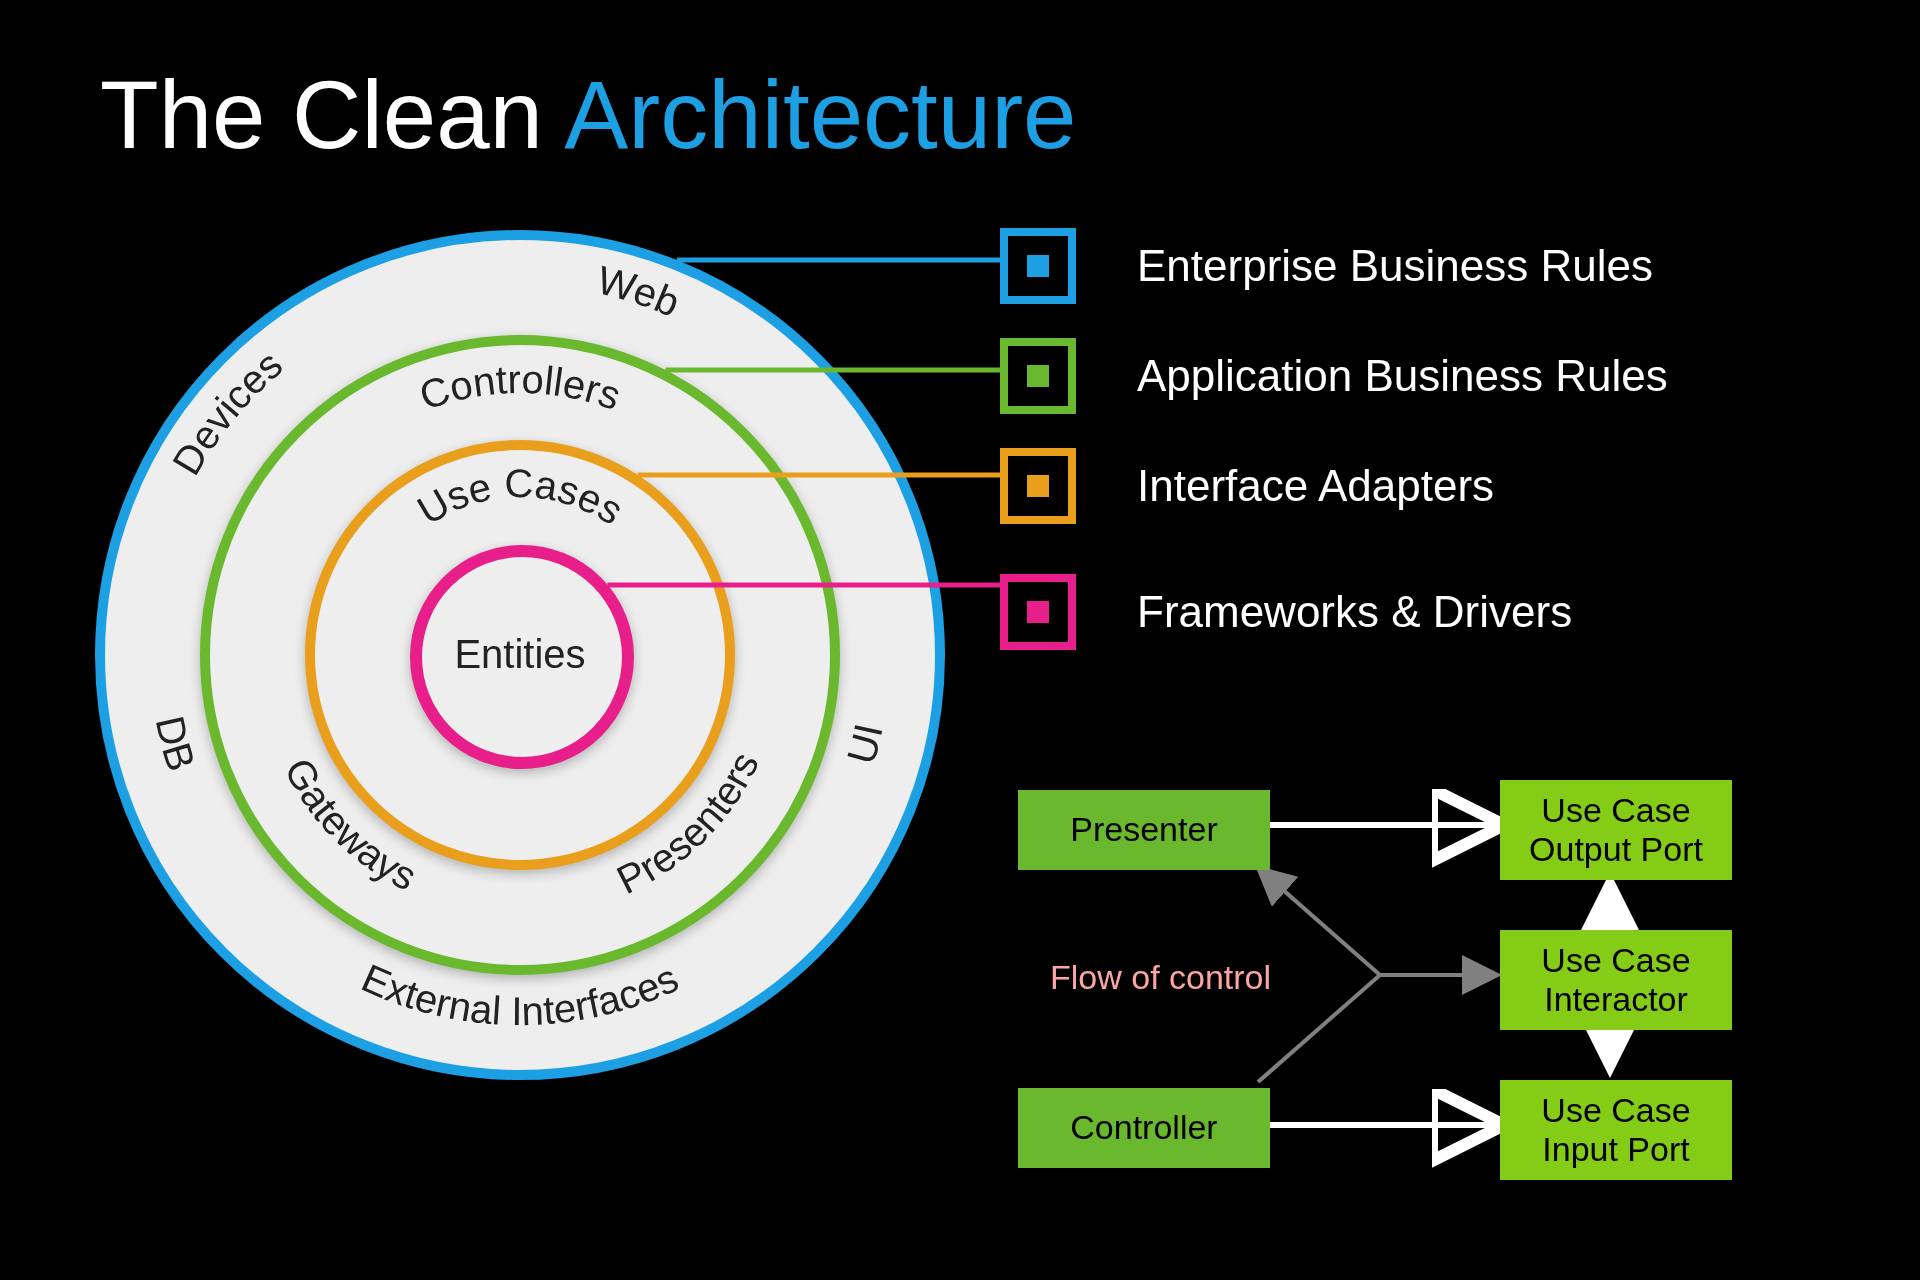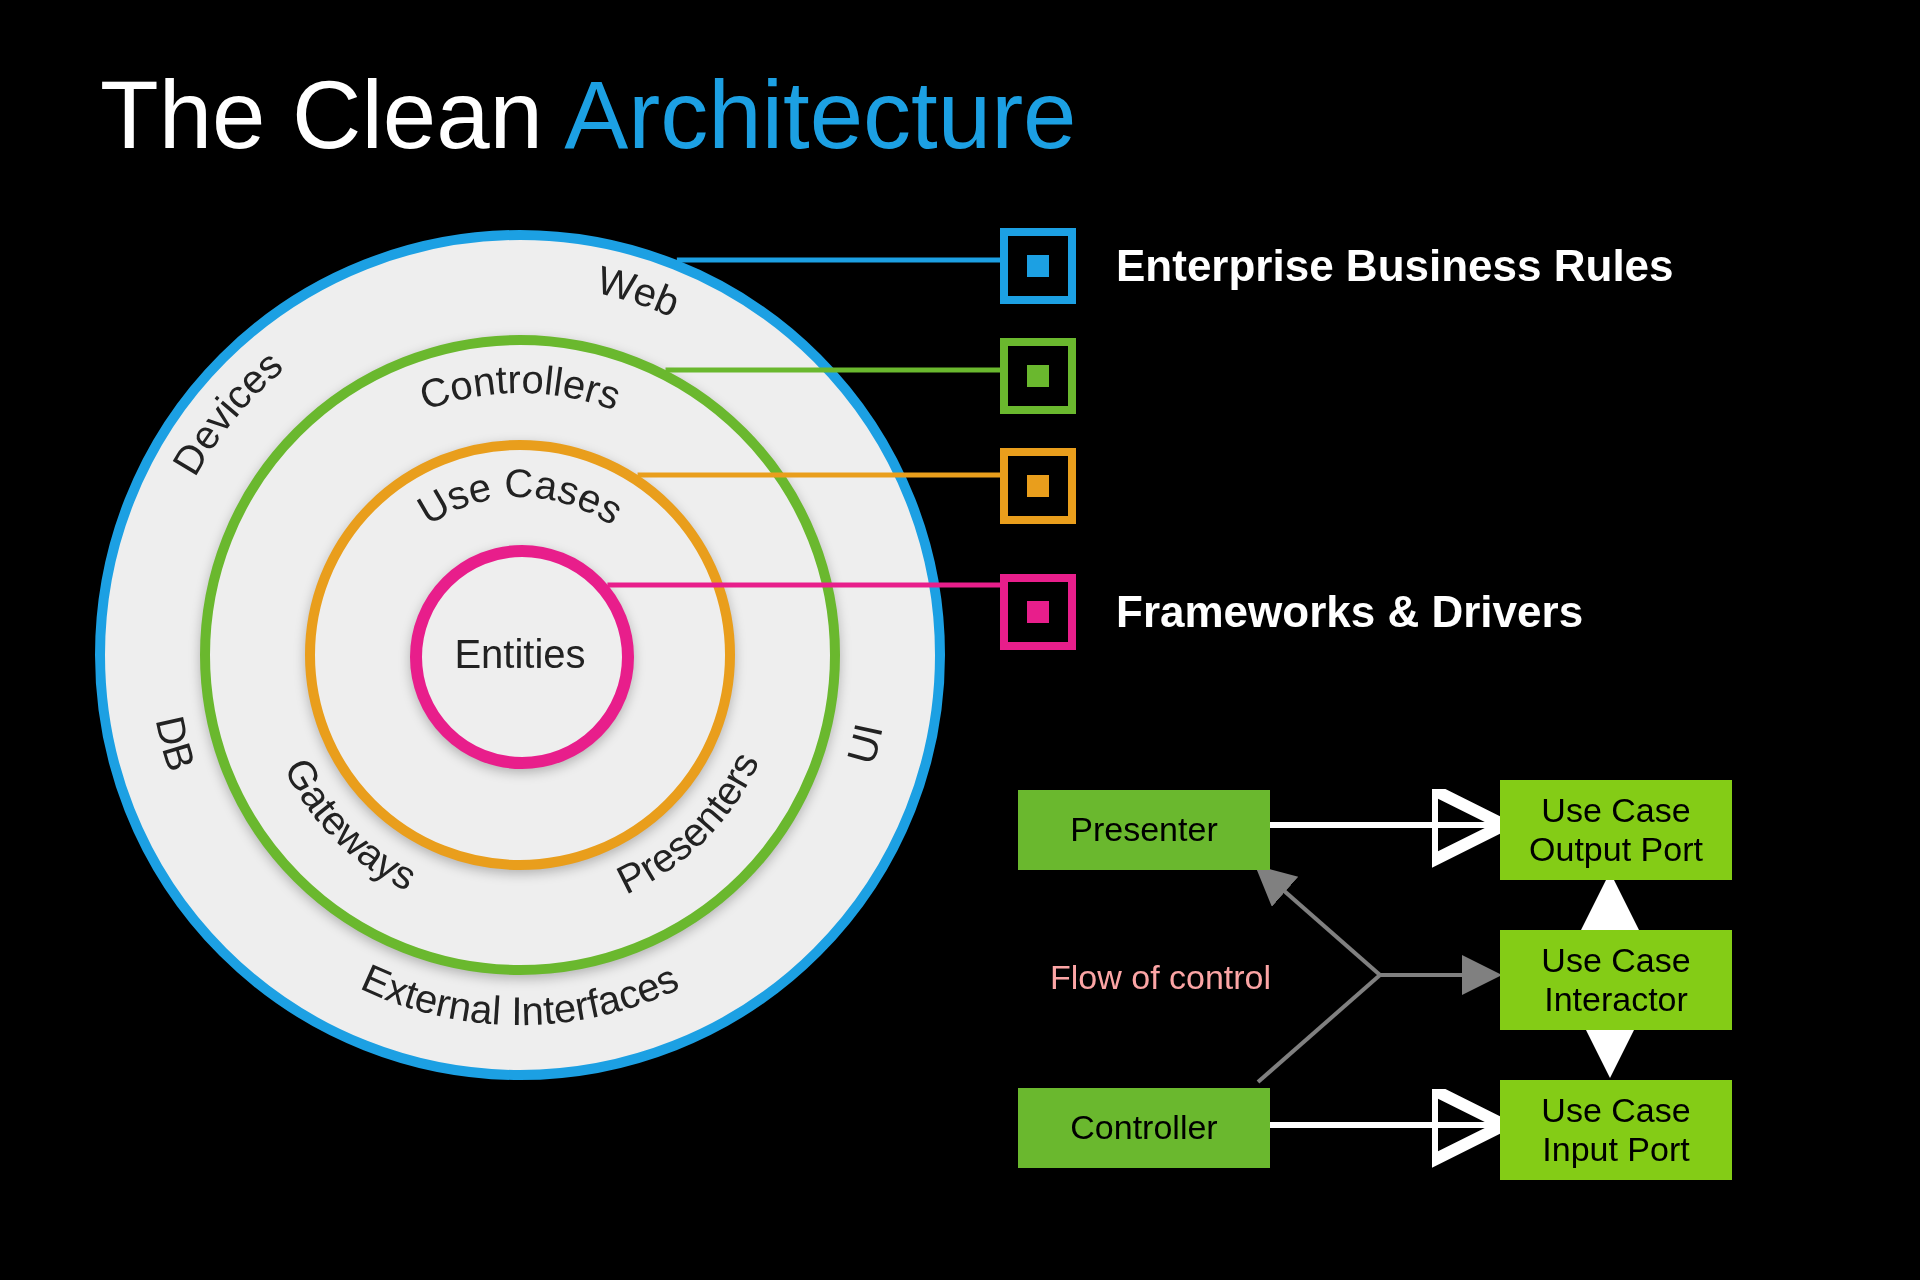--- a/index.html
+++ b/index.html
@@ -80,22 +80,22 @@
     justify-content: center;
     background: #000;
   }
   .swatch-inner {
     width: 22px;
     height: 22px;
   }
   .legend-label {
     color: #ffffff;
     font-size: 44px;
-    font-weight: 700;
-    margin-left: 40px;
+    font-weight: 400;
+    margin-left: 61px;
     white-space: nowrap;
   }
   
   .flow {
     position: absolute;
     left: 1000px;
     top: 770px;
     width: 780px;
     height: 420px;
   }
@@ -198,25 +198,27 @@
     <div class="legend-item" style="top:0px">
       <div class="swatch" id="sw0" style="border-color: rgb(28, 160, 227);">
           <div class="swatch-inner" id="swi0" style="background: rgb(28, 160, 227);"></div>
         </div>
       <div class="legend-label">Enterprise Business Rules</div>
     </div>
     <div class="legend-item" style="top:110px">
       <div class="swatch" id="sw1" style="border-color: rgb(106, 184, 46);">
           <div class="swatch-inner" id="swi1" style="background: rgb(106, 184, 46);"></div>
         </div>
+      <div class="legend-label">Application Business Rules</div>
     </div>
     <div class="legend-item" style="top:220px">
       <div class="swatch" id="sw2" style="border-color: rgb(233, 158, 28);">
           <div class="swatch-inner" id="swi2" style="background: rgb(233, 158, 28);"></div>
         </div>
+      <div class="legend-label">Interface Adapters</div>
     </div>
     <div class="legend-item" style="top:346px">
       <div class="swatch" id="sw3" style="border-color: rgb(232, 30, 139);">
           <div class="swatch-inner" id="swi3" style="background: rgb(232, 30, 139);"></div>
         </div>
       <div class="legend-label">Frameworks &amp; Drivers</div>
     </div>
   </div>
 
   <div class="flow">

